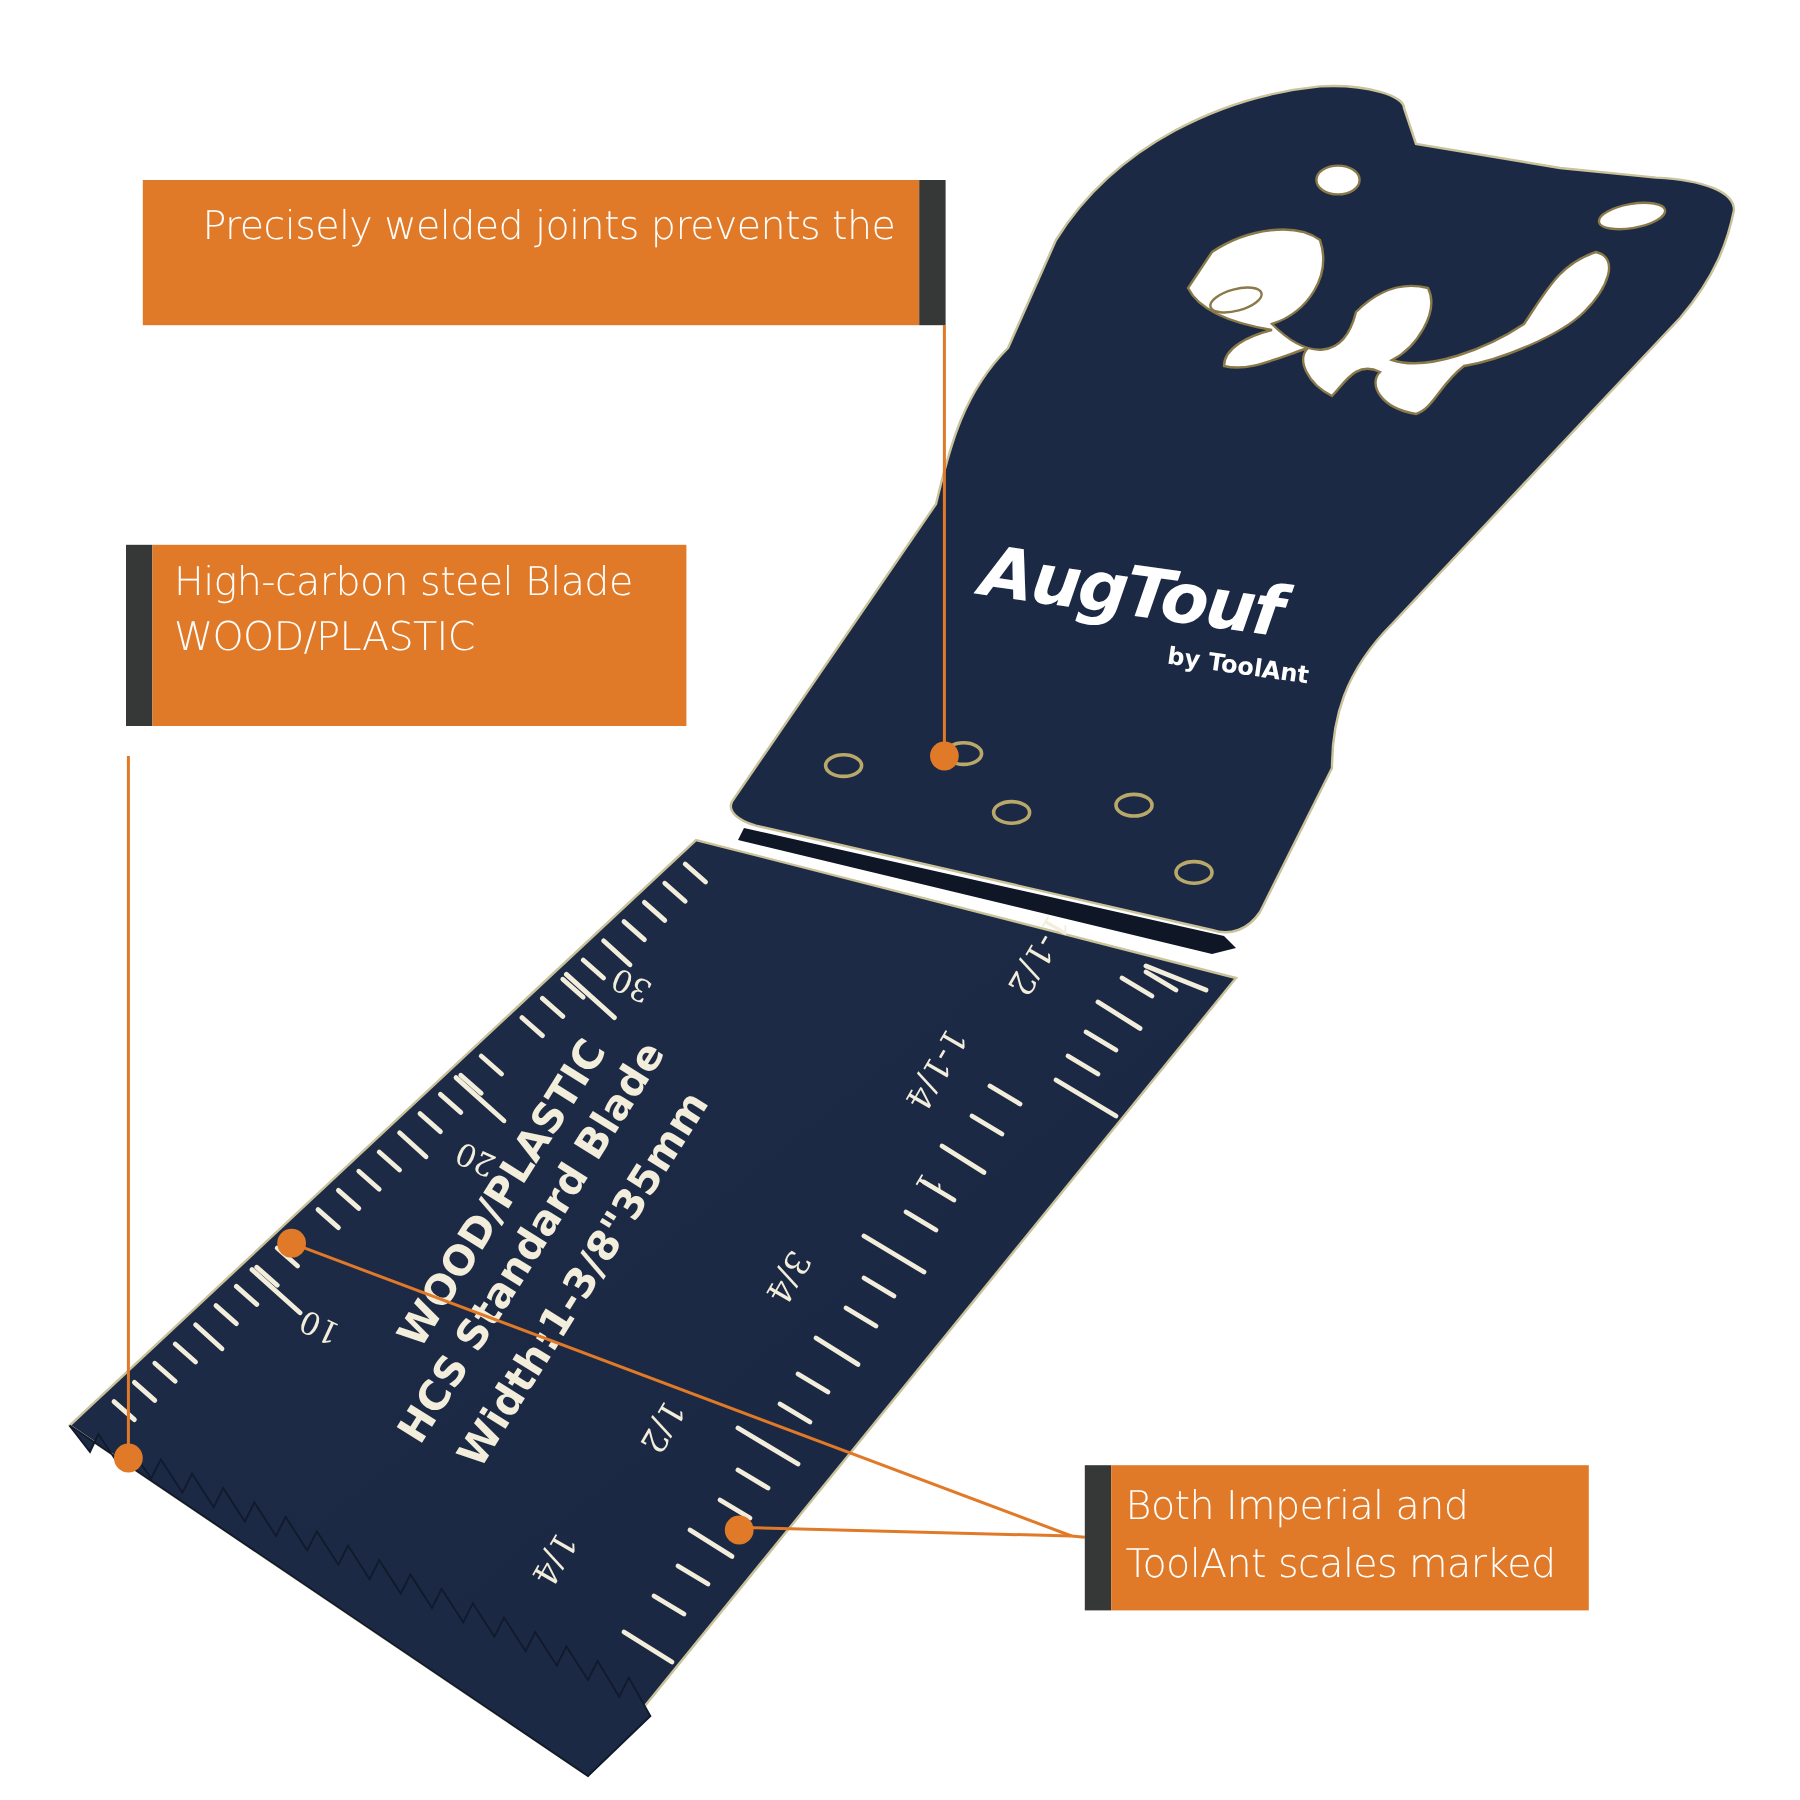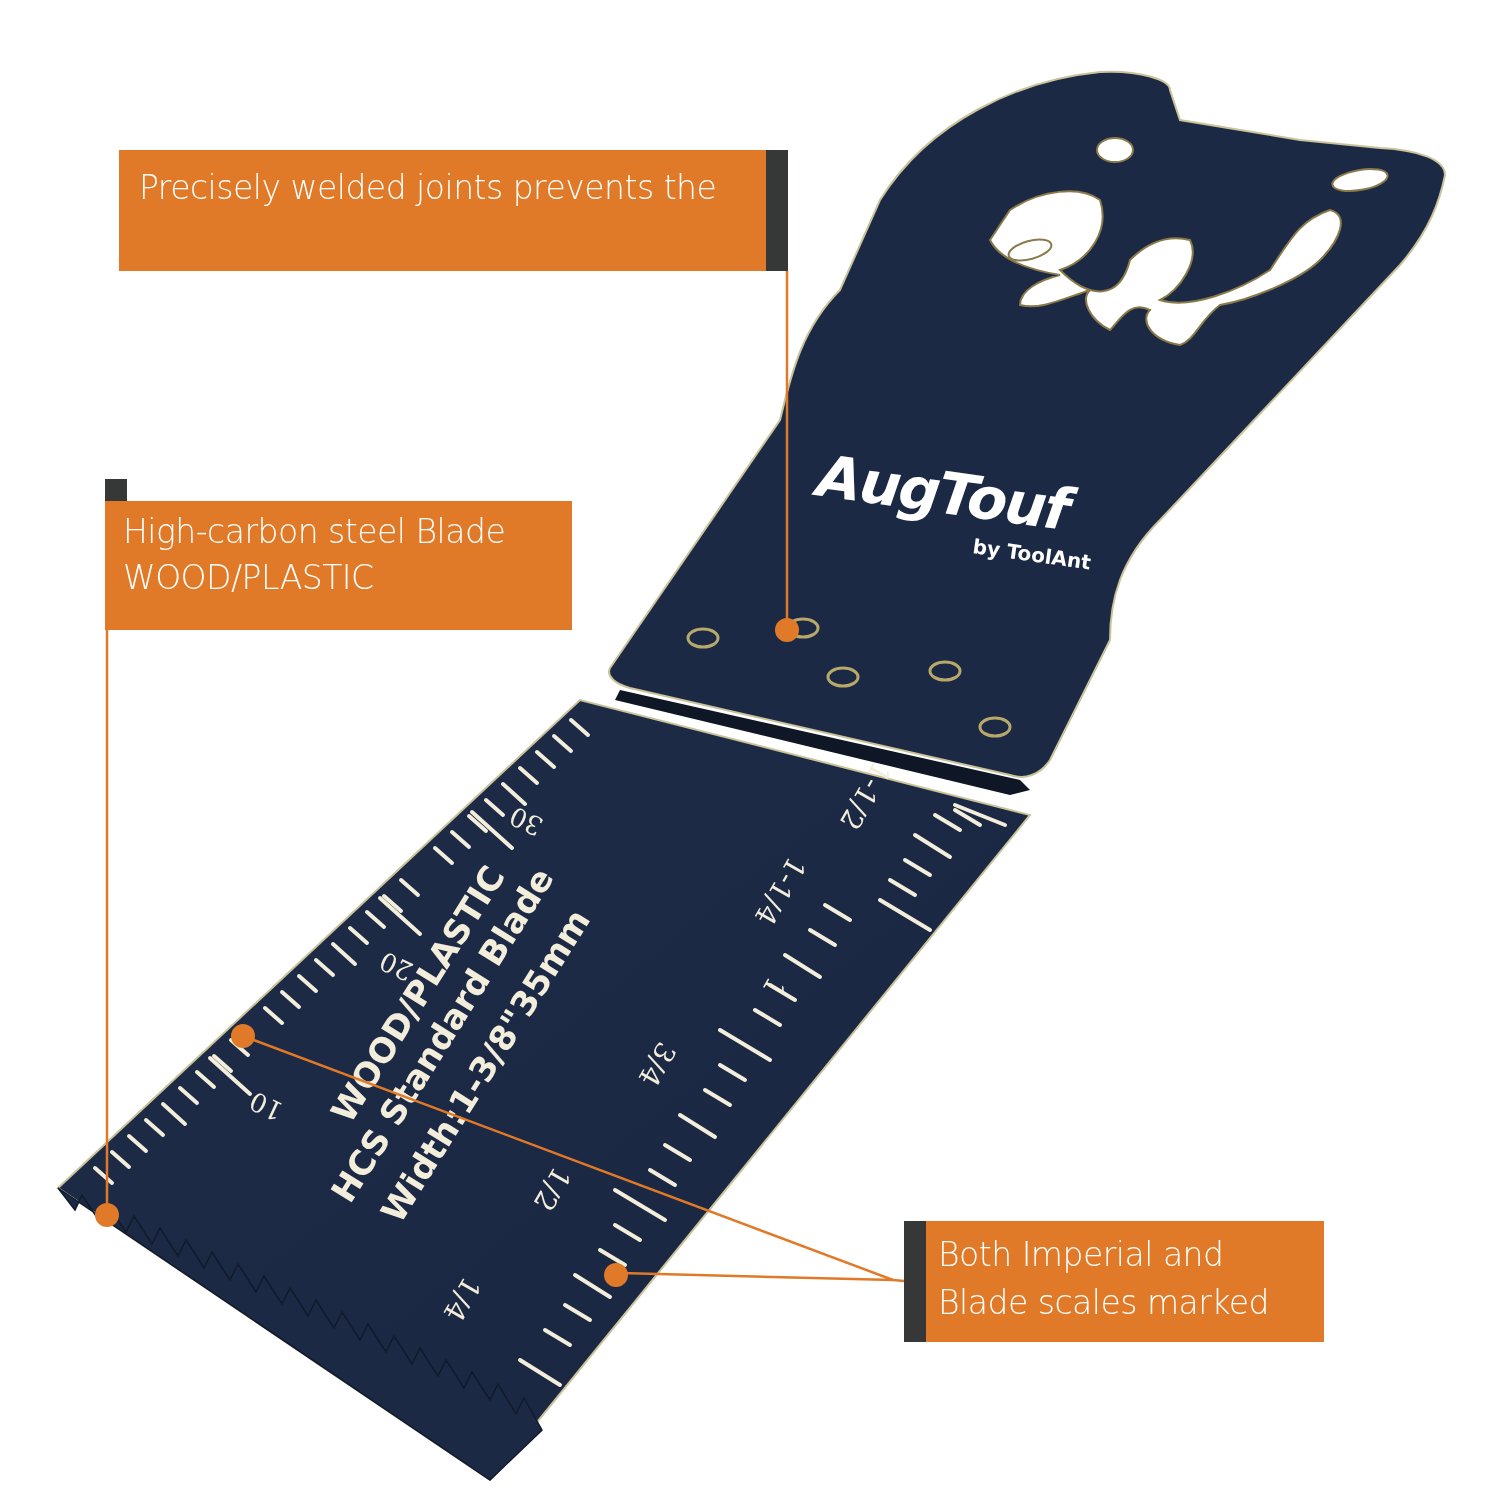--- a/index.html
+++ b/index.html
@@ -3,22 +3,22 @@
 <meta charset="utf-8">
 <style>
   html, body { margin: 0; padding: 0; background: #ffffff; }
   body { width: 1500px; height: 1500px; position: relative; overflow: hidden; font-family: "DejaVu Sans", sans-serif; }
   .stage { position: absolute; left: 0; top: 0; width: 1500px; height: 1500px; }
   svg.blade-svg { position: absolute; left: 0; top: 0; width: 1500px; height: 1500px; }
   .callout { position: absolute; display: flex; box-sizing: border-box; }
   .callout .bar { background: #363838; width: 22px; flex: 0 0 22px; }
   .callout .body { background: #e07a28; color: #ffffff; box-sizing: border-box; font-family: "DejaVu Sans", sans-serif; font-weight: 300; letter-spacing: -0.5px; }
   .callout-top { left: 119px; top: 150px; width: 669px; height: 121px; flex-direction: row; }
-  .callout-top .body { flex: 1; padding: 12px 4px 0 20px; font-size: 33px; line-height: 51px; }
-  .callout-mid { left: 105px; top: 479px; width: 467px; height: 151px; flex-direction: column; }
+  .callout-top .body { flex: 1; text-align: right; padding: 12px 20px 0 20px; font-size: 33px; line-height: 51px; }
+  .callout-mid { left: 105px; top: 454px; width: 467px; height: 151px; }
   .callout-mid .body { flex: 1; text-align: left; padding: 8px 10px 0 18px; font-size: 33px; line-height: 46px; }
   .callout-bot { left: 904px; top: 1221px; width: 420px; height: 121px; }
   .callout-bot .body { flex: 1; text-align: left; padding: 10px 10px 0 12px; font-size: 33px; line-height: 48px; }
   .line-text { white-space: nowrap; display: block; }
 </style>
 </head>
 <body>
 
 <div class="stage">
 
@@ -186,17 +186,17 @@
     <div class="body">
       <span class="line-text">High-carbon steel Blade</span>
       <span class="line-text">WOOD/PLASTIC</span>
     </div>
   </div>
 
   <div class="callout callout-bot">
     <div class="bar"></div>
     <div class="body">
       <span class="line-text">Both Imperial and</span>
-      <span class="line-text">Blade scales marked</span>
+      <span class="line-text">ToolAnt scales marked</span>
     </div>
   </div>
 
 </div>
 
 </body></html>

